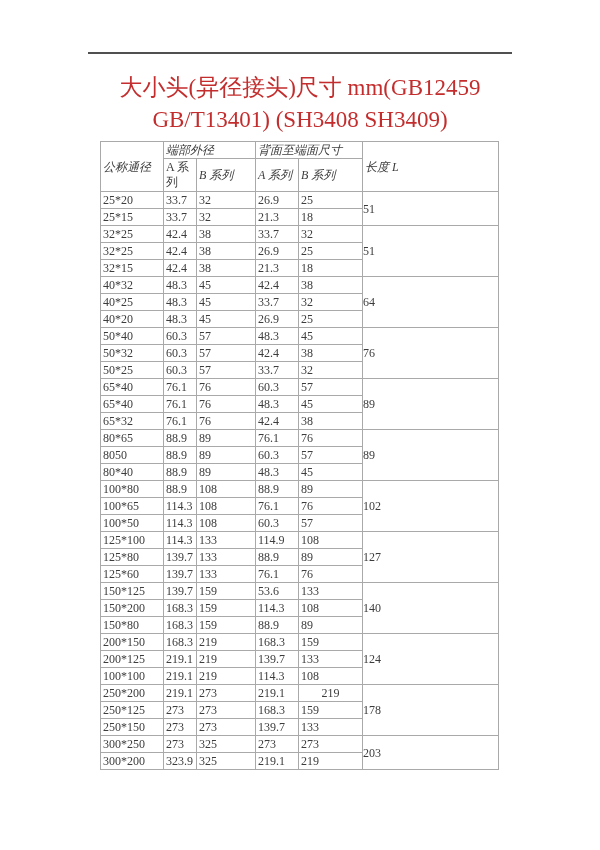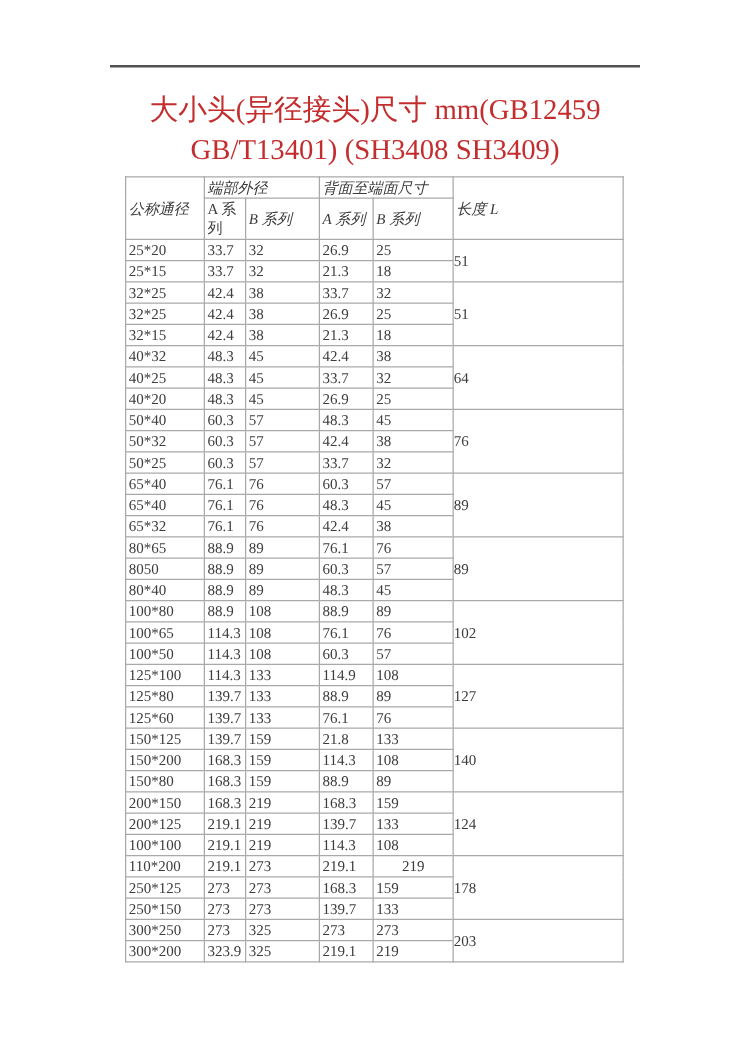--- a/index.html
+++ b/index.html
@@ -253,21 +253,21 @@
         <td>125*60</td>
         <td>139.7</td>
         <td>133</td>
         <td>76.1</td>
         <td>76</td>
       </tr>
       <tr>
         <td>150*125</td>
         <td>139.7</td>
         <td>159</td>
-        <td>21.8</td>
+        <td>53.6</td>
         <td>133</td>
         <td rowspan="3" class="len-cell">140</td>
       </tr>
       <tr>
         <td>150*200</td>
         <td>168.3</td>
         <td>159</td>
         <td>114.3</td>
         <td>108</td>
       </tr>
@@ -294,21 +294,21 @@
         <td>133</td>
       </tr>
       <tr>
         <td>100*100</td>
         <td>219.1</td>
         <td>219</td>
         <td>114.3</td>
         <td>108</td>
       </tr>
       <tr>
-        <td>110*200</td>
+        <td>250*200</td>
         <td>219.1</td>
         <td>273</td>
         <td>219.1</td>
         <td style="text-align: center;">219</td>
         <td rowspan="3" class="len-cell">178</td>
       </tr>
       <tr>
         <td>250*125</td>
         <td>273</td>
         <td>273</td>

